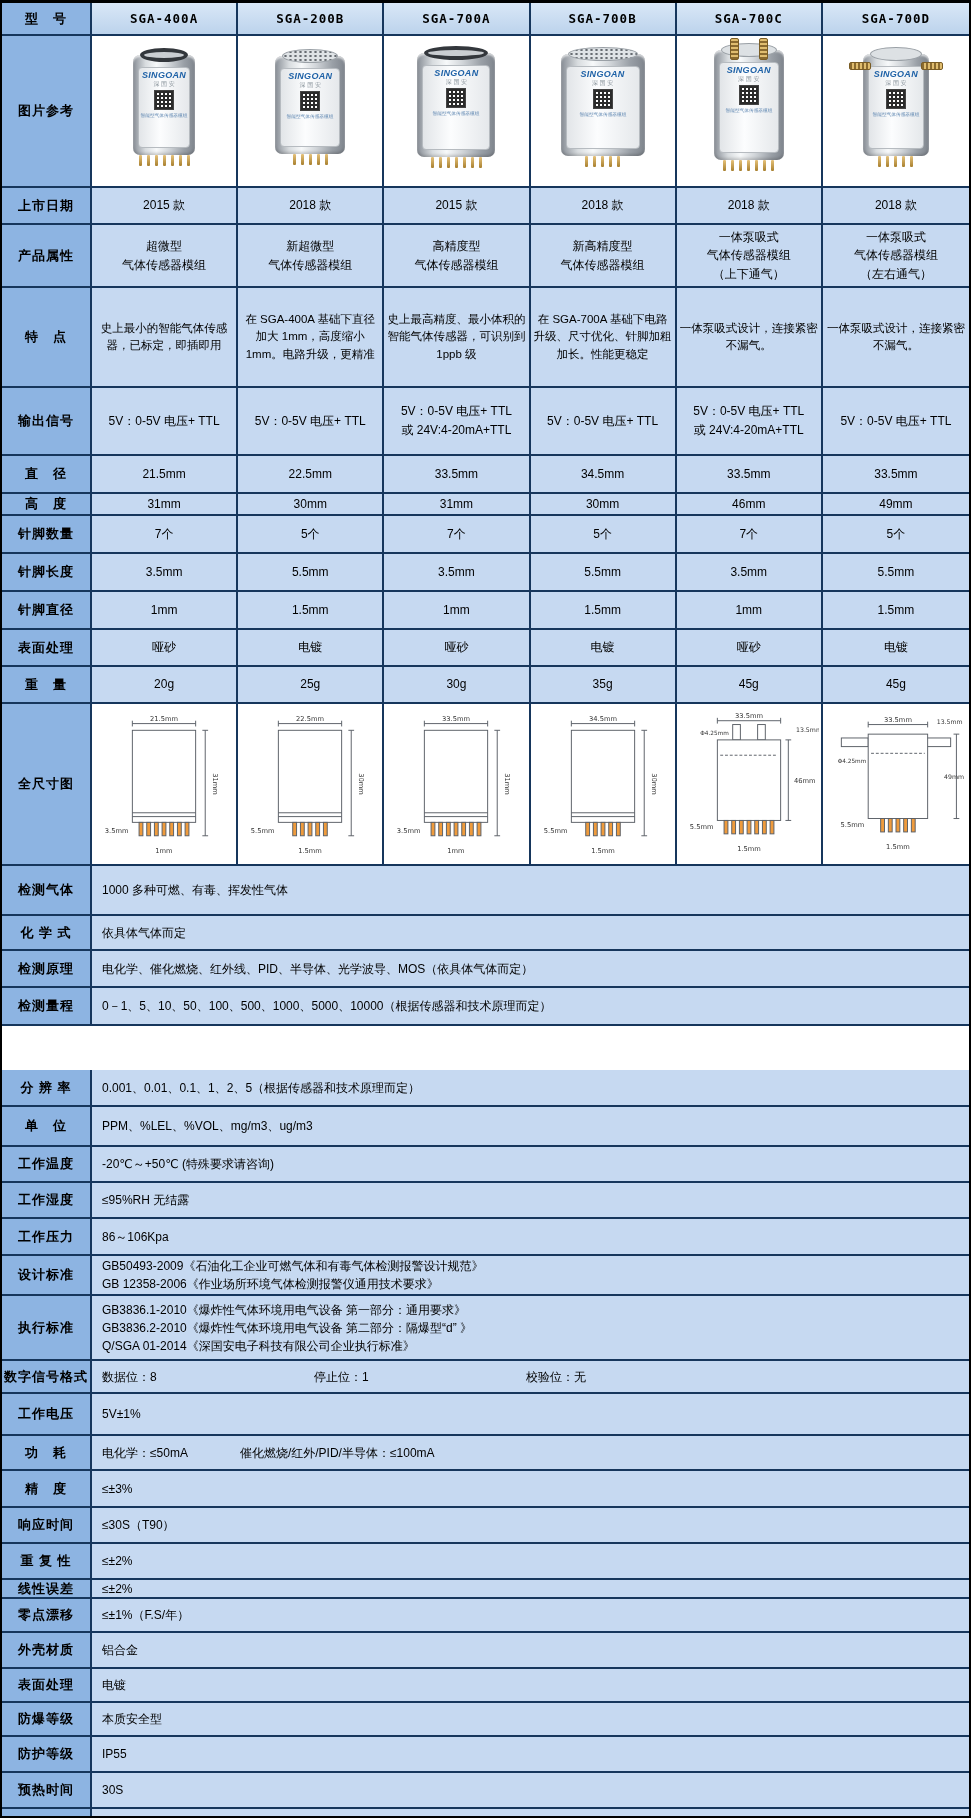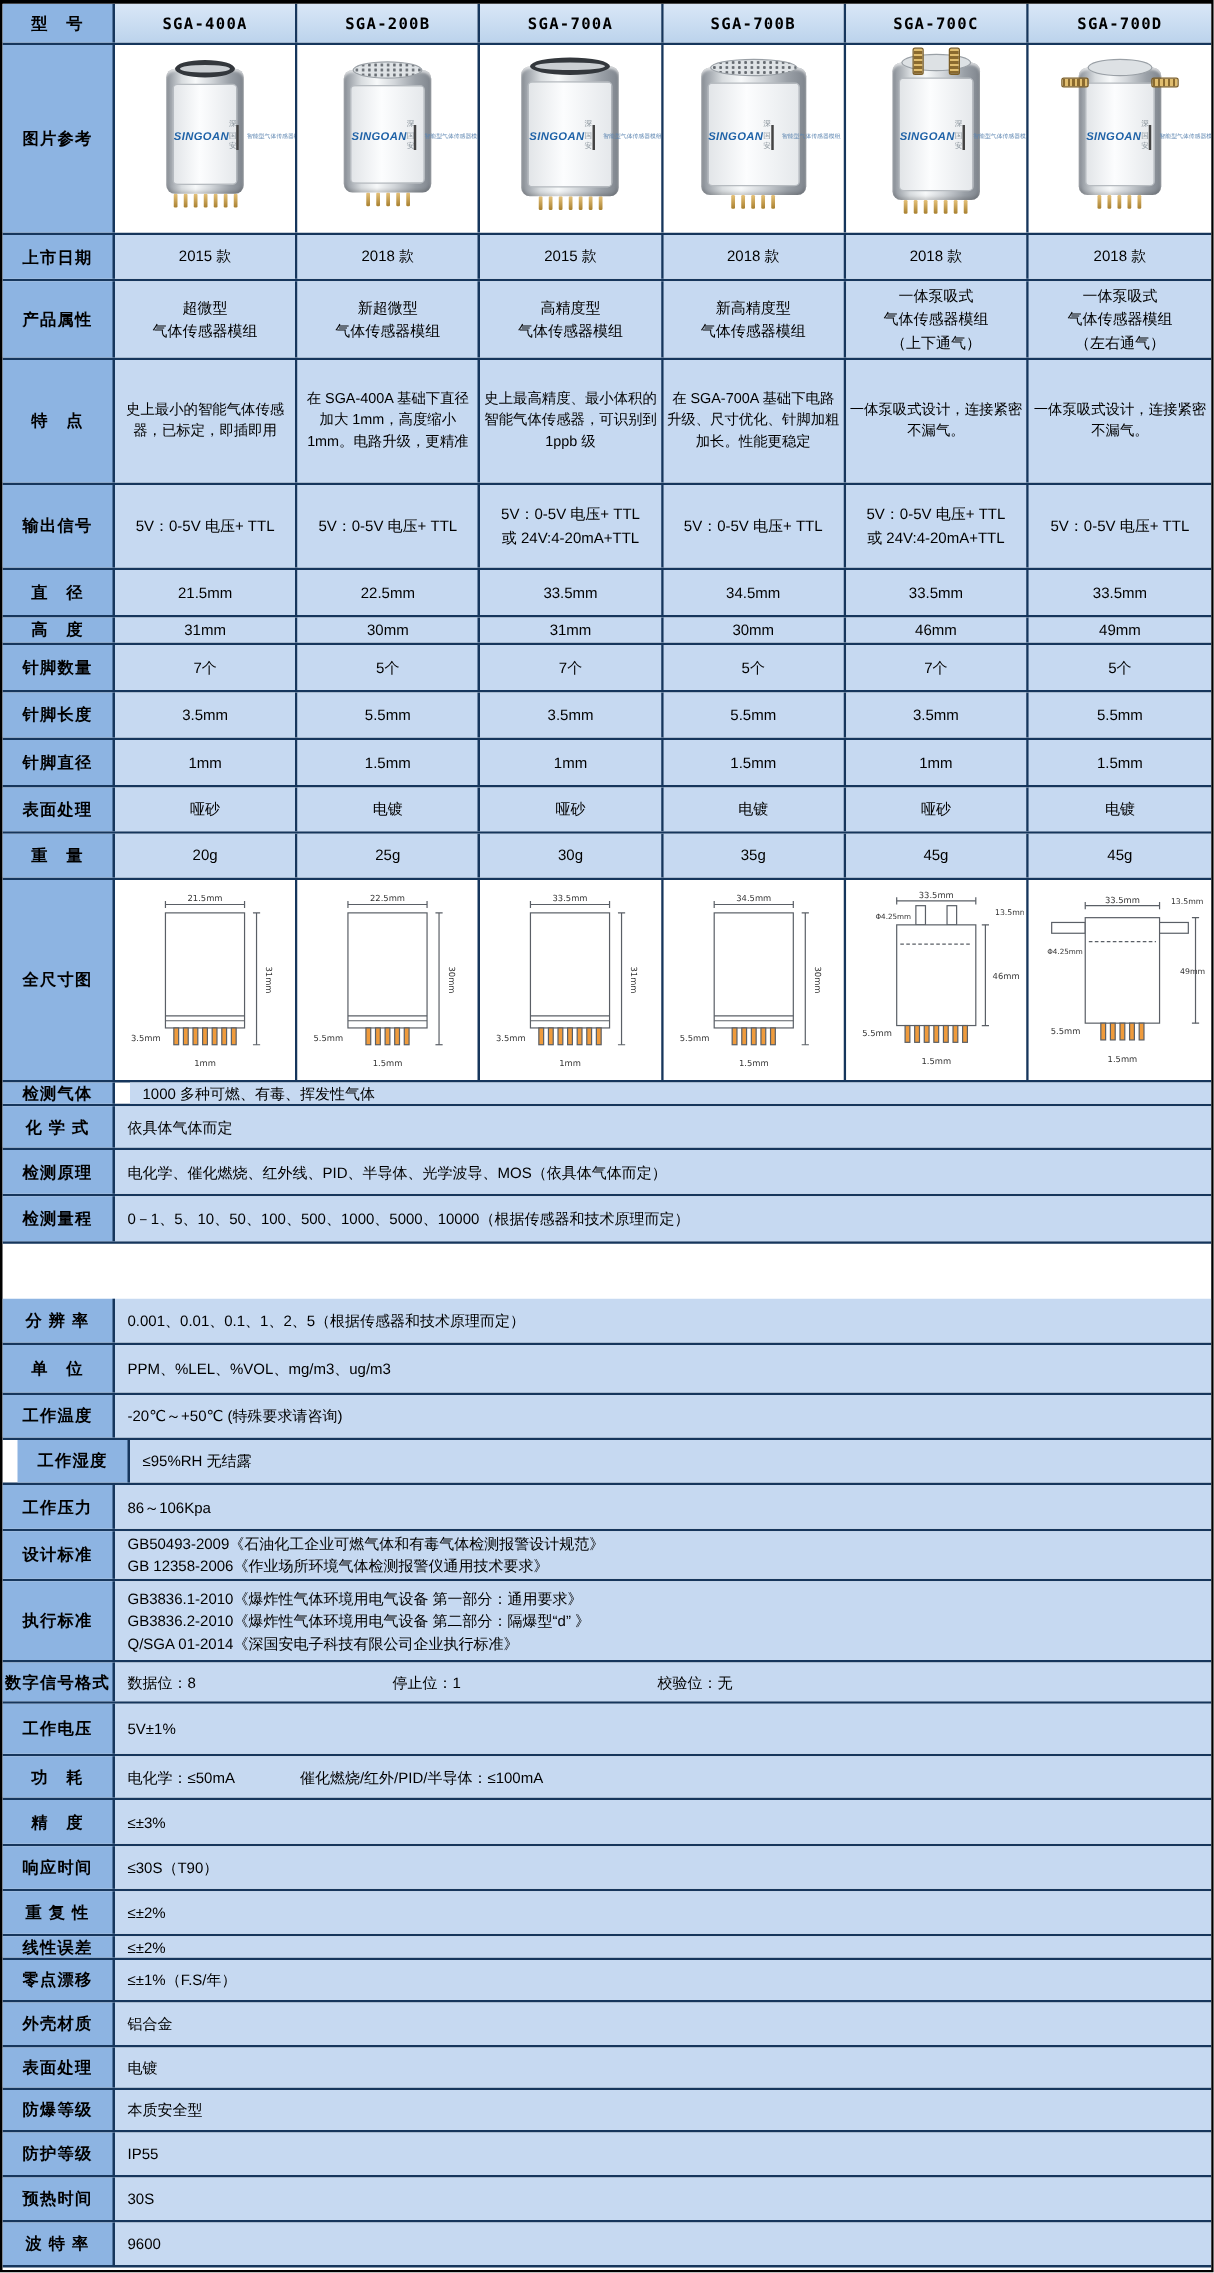--- a/index.html
+++ b/index.html
@@ -70,21 +70,21 @@
     position:absolute;top:-7px;left:7px;right:7px;height:14px;border-radius:50%;
     background:#e4e7ea;border:1px solid #9aa0a6;z-index:1;
   }
   .scap.ring{border:4px solid #33373c;background:#caced2;}
   .scap.holes{background:radial-gradient(circle,#676c72 1px,transparent 1.3px) 0 0/5px 4px,#dfe3e6;}
   .scap.plain{background:#dde1e4;}
   .slabel{
     position:absolute;top:12px;left:5px;right:5px;bottom:7px;
     border:1px solid #b6bbc0;border-radius:4px;
     background:linear-gradient(90deg,#e2e5e8,#fcfdfe 42%,#e5e8eb);
-    display:flex;flex-direction:row;align-items:center;padding-top:3px;
+    display:flex;flex-direction:column;align-items:center;padding-top:3px;
   }
   .sbrand{font-size:9px;font-weight:bold;font-style:italic;color:#1F62A7;letter-spacing:.3px;line-height:1;}
   .scn{font-size:6px;color:#8a949c;line-height:1.4;}
   .sqr{
     width:20px;height:20px;margin:2px 0 1px;border:1px solid #444;background:
       repeating-linear-gradient(0deg,#2b2b2b 0 2px,transparent 2px 4px),
       repeating-linear-gradient(90deg,#2b2b2b 0 2px,#fff 2px 4px);
   }
   .scap-text{font-size:6px;color:#5b84b0;white-space:nowrap;transform:scale(.78);}
   .spins{display:flex;gap:5px;height:12px;align-items:flex-start;}
@@ -518,21 +518,21 @@
               <rect x="65" y="112" width="4" height="14" fill="#EF9B3C"></rect>
               <rect x="73" y="112" width="4" height="14" fill="#EF9B3C"></rect>
               <rect x="81" y="112" width="4" height="14" fill="#EF9B3C"></rect>
               <rect x="89" y="112" width="4" height="14" fill="#EF9B3C"></rect>
       <text x="40" y="121" text-anchor="end" stroke="none">5.5mm</text>
       <text x="75" y="144" stroke="none">1.5mm</text>
             </g>
           </svg>
         </div>
       </div>
-      <div class="trow full" style="height: 19px; gap: 12px;">
+      <div class="trow full" style="height: 50px;">
         <div class="cell lab">检测气体</div>
         <div class="cell fullval">1000 多种可燃、有毒、挥发性气体</div>
       </div>
       <div class="trow full" style="height: 35px;">
         <div class="cell lab">化 学 式</div>
         <div class="cell fullval">依具体气体而定</div>
       </div>
       <div class="trow full" style="height: 37px;">
         <div class="cell lab">检测原理</div>
         <div class="cell fullval">电化学、催化燃烧、红外线、PID、半导体、光学波导、MOS（依具体气体而定）</div>
@@ -546,21 +546,21 @@
         <div class="cell fullval">0.001、0.01、0.1、1、2、5（根据传感器和技术原理而定）</div>
       </div>
       <div class="trow full" style="height: 40px;">
         <div class="cell lab">单　位</div>
         <div class="cell fullval">PPM、%LEL、%VOL、mg/m3、ug/m3</div>
       </div>
       <div class="trow full" style="height: 36px;">
         <div class="cell lab">工作温度</div>
         <div class="cell fullval">-20℃～+50℃ (特殊要求请咨询)</div>
       </div>
-      <div class="trow full" style="height: 36px; padding-left: 12px;">
+      <div class="trow full" style="height: 36px;">
         <div class="cell lab">工作湿度</div>
         <div class="cell fullval">≤95%RH 无结露</div>
       </div>
       <div class="trow full" style="height: 37px;">
         <div class="cell lab">工作压力</div>
         <div class="cell fullval">86～106Kpa</div>
       </div>
       <div class="trow full" style="height: 40px;">
         <div class="cell lab">设计标准</div>
         <div class="cell fullval">GB50493-2009《石油化工企业可燃气体和有毒气体检测报警设计规范》

